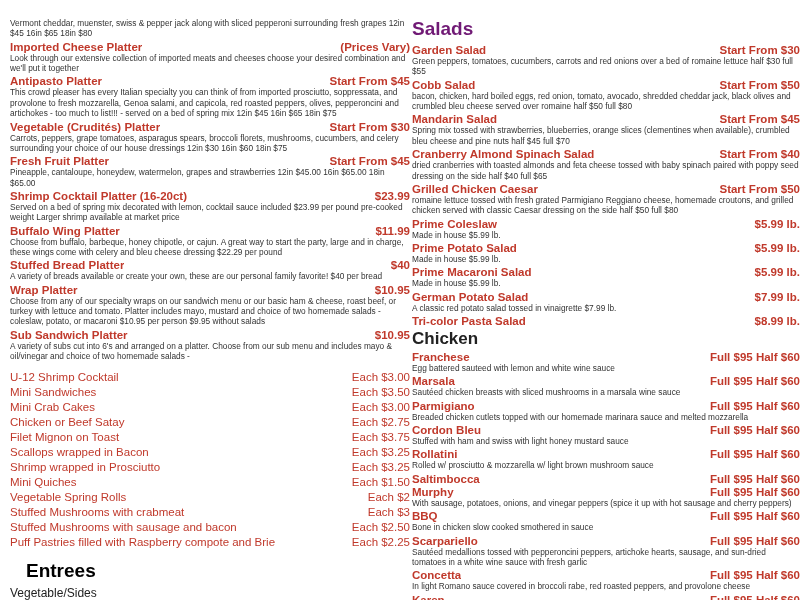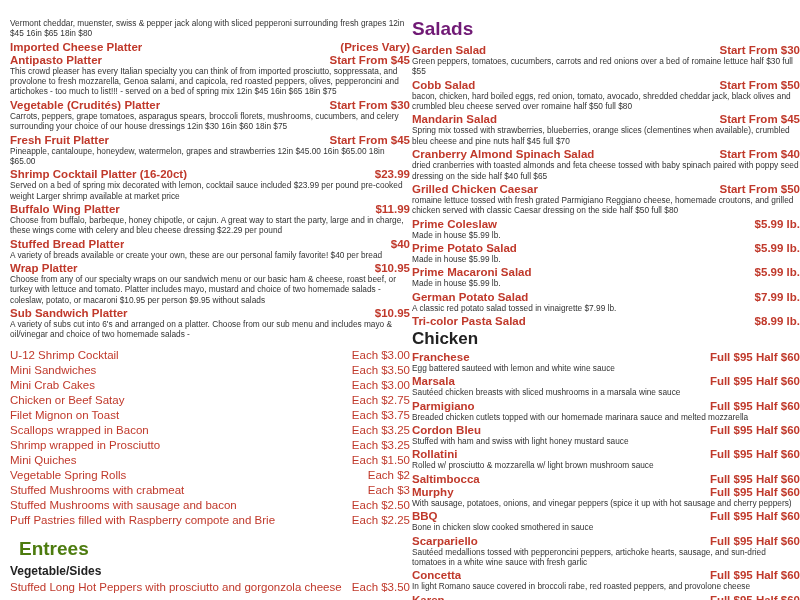--- a/index.html
+++ b/index.html
@@ -17,21 +17,21 @@
     overflow: hidden;
   }
   .col {
     position: absolute;
     top: 18px;
   }
   .col-left { left: 10px; width: 400px; }
   .col-right { left: 412px; width: 388px; }
   .sub-title {
     font-size: 12px;
-    font-weight: bold;
+    font-weight: normal;
     color: #222;
     margin: 4px 0 2px 0;
   }
 
   .item { margin: 0 0 1px 0; }
   .item-head {
     display: flex;
     align-items: baseline;
     justify-content: space-between;
     gap: 24px;
@@ -68,22 +68,22 @@
     padding: 1.5px 0;
   }
   .list-row .nm { white-space: nowrap; }
   .list-row .pr { white-space: nowrap; }
 
   .spacer-6 { height: 6px; }
 
   .entrees-title {
     font-size: 19px;
     font-weight: bold;
-    color: #4d7c0f;
-    margin: 10px 0 2px 9px;
+    color: #000000;
+    margin: 10px 0 2px 16px;
   }
   .right-sec-title {
     font-size: 19px;
     font-weight: bold;
     color: #701a75;
     margin: 0 0 4px 0;
   }
   .overlap-title {
     font-size: 17px;
     font-weight: bold;
@@ -100,20 +100,21 @@
 
     <div class="item-desc">Vermont cheddar, muenster, swiss &amp; pepper jack along with sliced pepperoni surrounding fresh grapes  12in $45  16in $65  18in $80</div>
 
     <div>
       <div class="item">
         <div class="item-head">
           <span class="item-name">Imported Cheese Platter</span>
           <span class="dots"></span>
           <span class="item-price">(Prices Vary)</span>
         </div>
+        <div class="item-desc">Look through our extensive collection of imported meats and cheeses choose your desired combination and we'll put it together</div>
       </div>
       <div class="item">
         <div class="item-head">
           <span class="item-name">Antipasto Platter</span>
           <span class="dots"></span>
           <span class="item-price">Start From $45</span>
         </div>
         <div class="item-desc">This crowd pleaser has every Italian specialty you can think of from imported prosciutto, soppressata, and provolone to fresh mozzarella, Genoa salami, and capicola, red roasted peppers, olives, pepperoncini and artichokes - too much to list!!! - served on a bed of spring mix  12in $45  16in $65  18in $75</div>
       </div>
       <div class="item">

